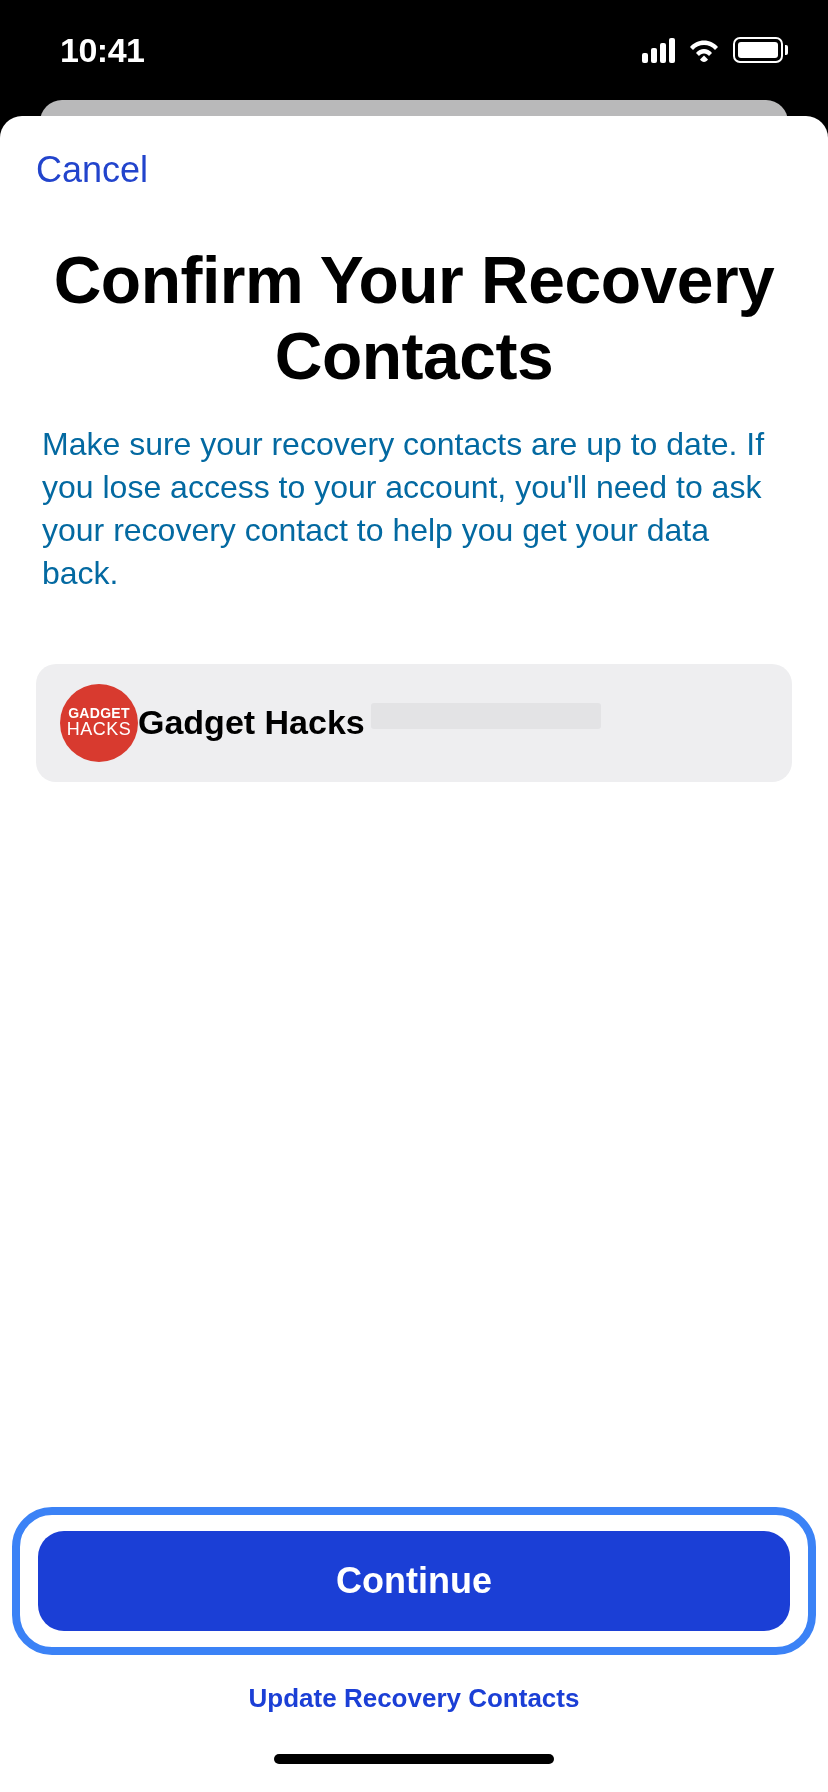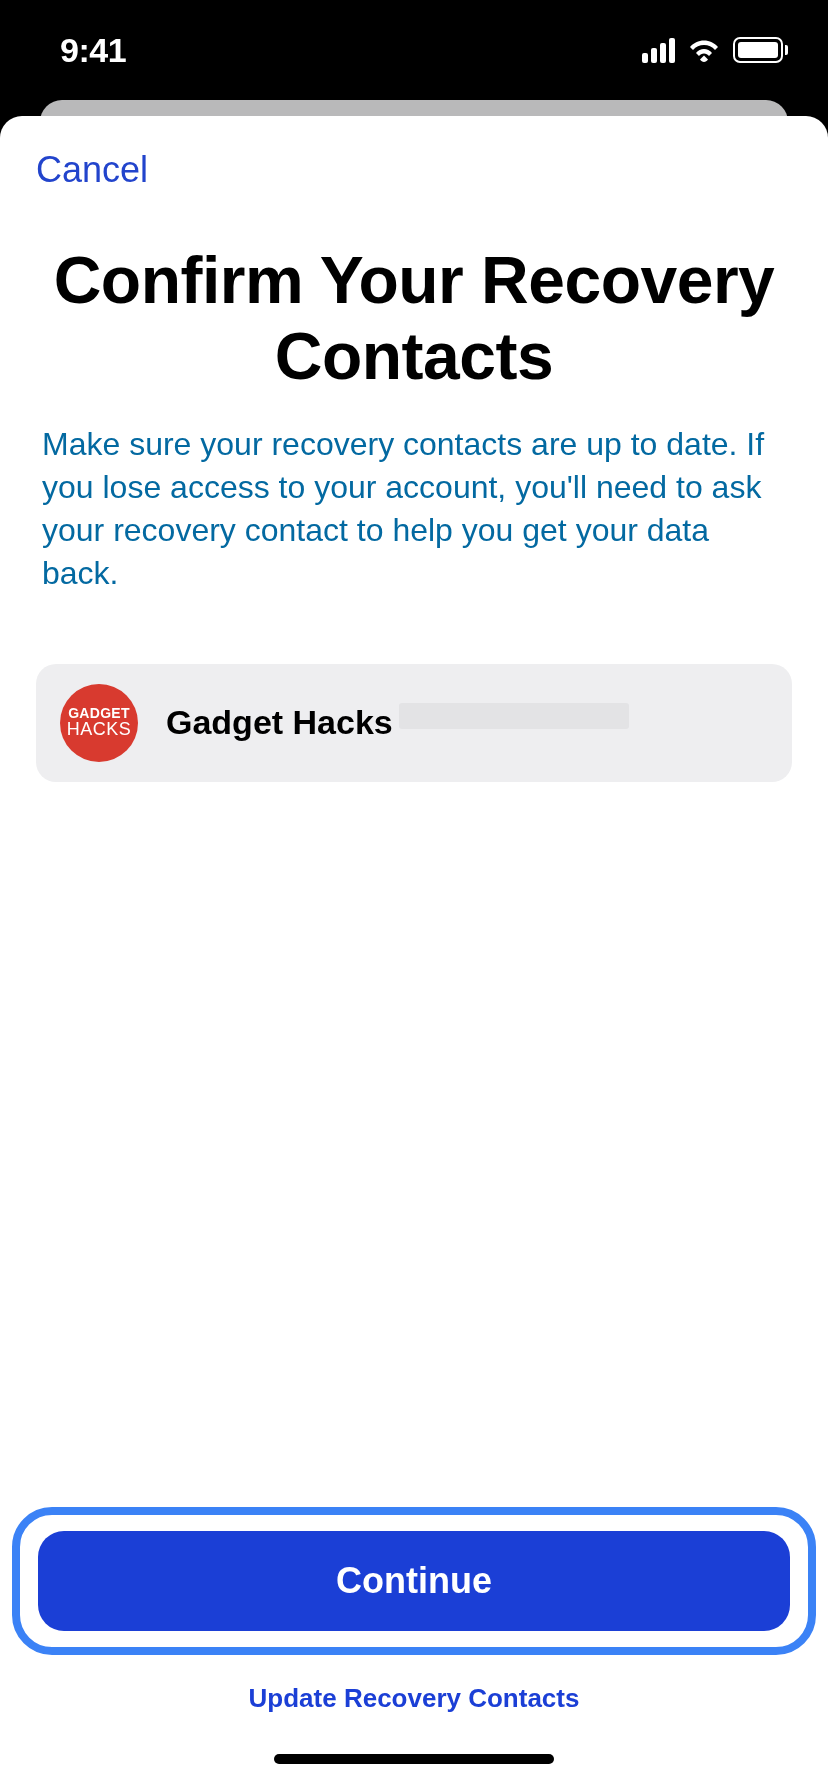--- a/index.html
+++ b/index.html
@@ -136,21 +136,20 @@
       padding: 0 6px;
     }
 
     .contact-card {
       margin-top: 68px;
       background: #eeeef0;
       border-radius: 20px;
       padding: 20px 24px;
       display: flex;
       align-items: center;
-      gap: 28px;
     }
 
     .avatar {
       width: 78px;
       height: 78px;
       border-radius: 50%;
       background: #d83a2f;
       display: flex;
       align-items: center;
       justify-content: center;
@@ -229,21 +228,21 @@
       height: 10px;
       background: #000;
       border-radius: 10px;
       margin: 30px auto 0 auto;
     }
   </style>
 </head>
 <body>
 
 <div class="status-bar">
-  <div class="status-time">9:41</div>
+  <div class="status-time">10:41</div>
   <div class="status-right">
     <div class="signal-icon">
       <div class="signal-bar sb1"></div>
       <div class="signal-bar sb2"></div>
       <div class="signal-bar sb3"></div>
       <div class="signal-bar sb4"></div>
     </div>
     <div class="wifi-icon">
       <svg width="34" height="24" viewBox="0 0 34 24">
         <path d="M17 24c-1.5 0-3-1-4-2.5l4-4 4 4C20 23 18.5 24 17 24z M9 15c2-2.5 5-4 8-4s6 1.5 8 4l-3 3c-1.2-1.5-3-2.5-5-2.5s-3.8 1-5 2.5z M3 9c3.5-4 8.5-6.5 14-6.5S27.5 5 31 9l-3 3c-2.8-3.2-6.7-5-11-5s-8.2 1.8-11 5z" fill="#fff"></path>

